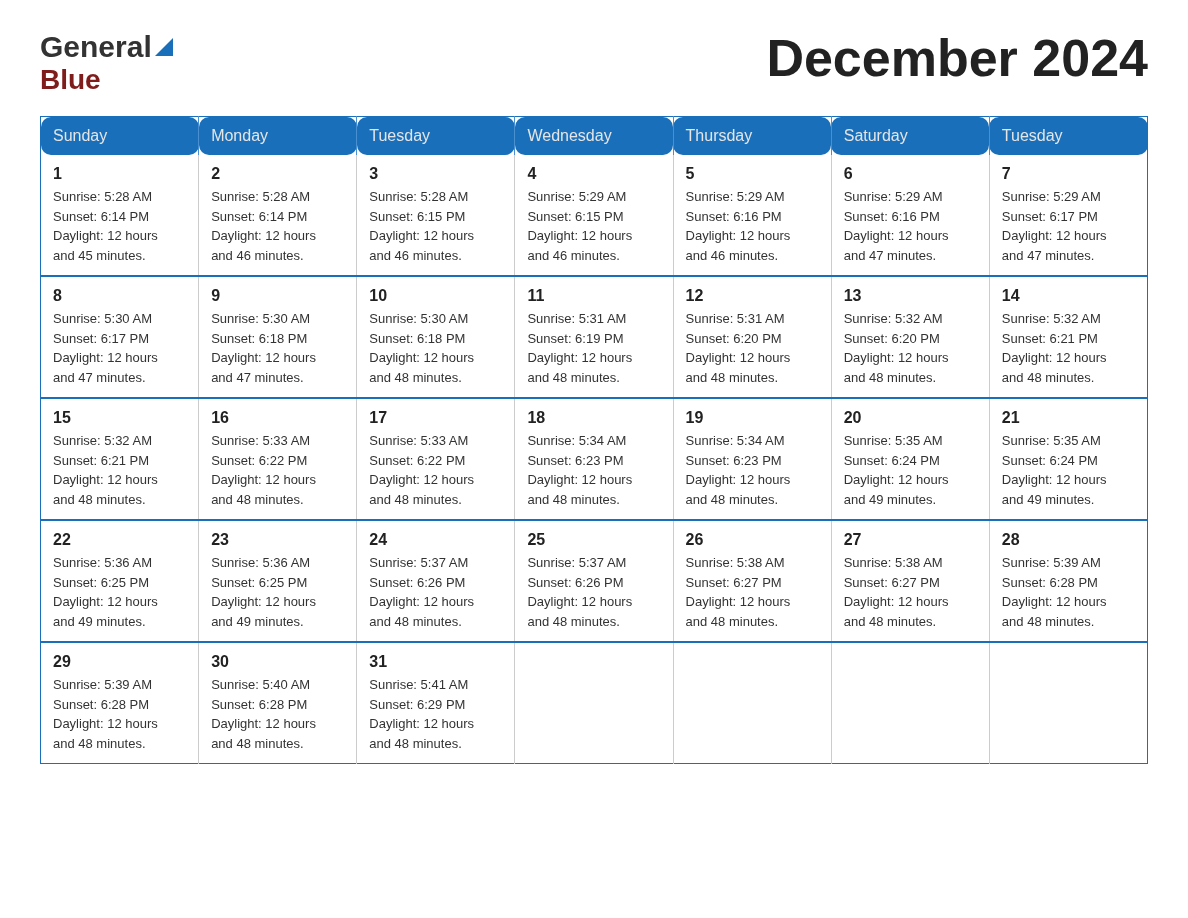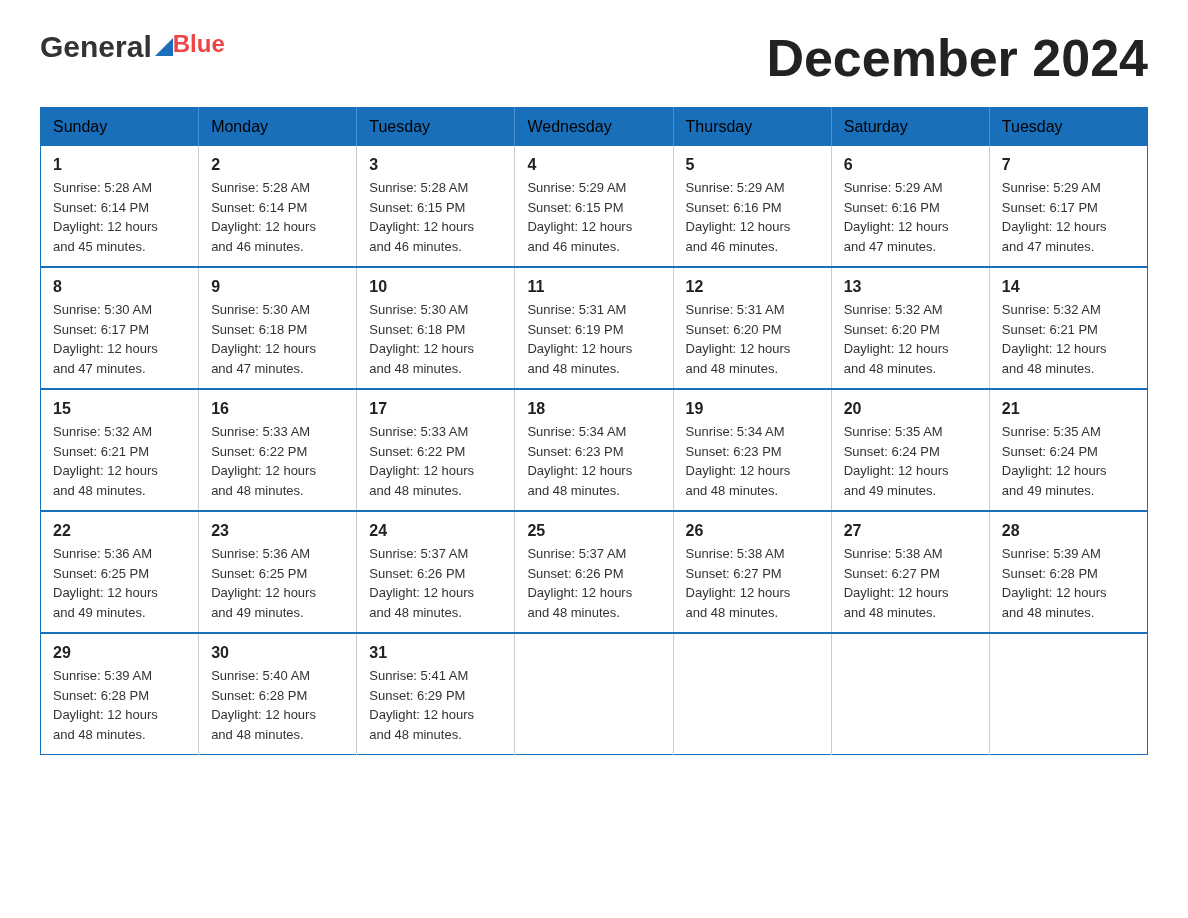--- a/index.html
+++ b/index.html
@@ -11,21 +11,21 @@
       min-height: 918px;
     }
     .header {
       display: flex;
       justify-content: space-between;
       align-items: flex-start;
       margin-bottom: 20px;
     }
     .logo {
       display: flex;
-      flex-direction: row;
+      flex-direction: column;
       align-items: flex-start;
     }
     .title-block {
       text-align: right;
     }
     .month-title {
       font-size: 52px;
       font-weight: bold;
       color: #222;
       line-height: 1.1;
@@ -35,26 +35,27 @@
       color: #555;
       margin-top: 4px;
     }
     table {
       width: 100%;
       border-collapse: collapse;
       border: 1px solid #1a6fba;
     }
     thead tr th {
       background-color: #1a6fba;
-      color: #000000;
+      color: #e5e5e5;
       padding: 10px 12px;
       text-align: left;
       font-size: 16px;
       font-weight: normal;
       border-right: 1px solid #4a8fd0;
+      border-radius: 10px;
     }
     thead tr th:last-child {
       border-right: none;
     }
     tbody tr {
       border-bottom: 2px solid #1a6fba;
     }
     tbody tr:last-child {
       border-bottom: none;
       padding-left: 12px;
@@ -92,23 +93,23 @@
       color: #333;
     }
     .logo-triangle {
       display: inline-block;
       margin-left: 3px;
       margin-right: 0;
       position: relative;
       top: 2px;
     }
     .logo-text-blue {
-      font-size: 24px;
-      font-weight: bold;
-      color: #ef4444;
+      font-size: 28px;
+      font-weight: bold;
+      color: #7f1d1d;
     }
     .logo-line1 {
       display: flex;
       align-items: center;
     }
     .logo-line2 {
       display: flex;
       align-items: center;
     }
   </style>

